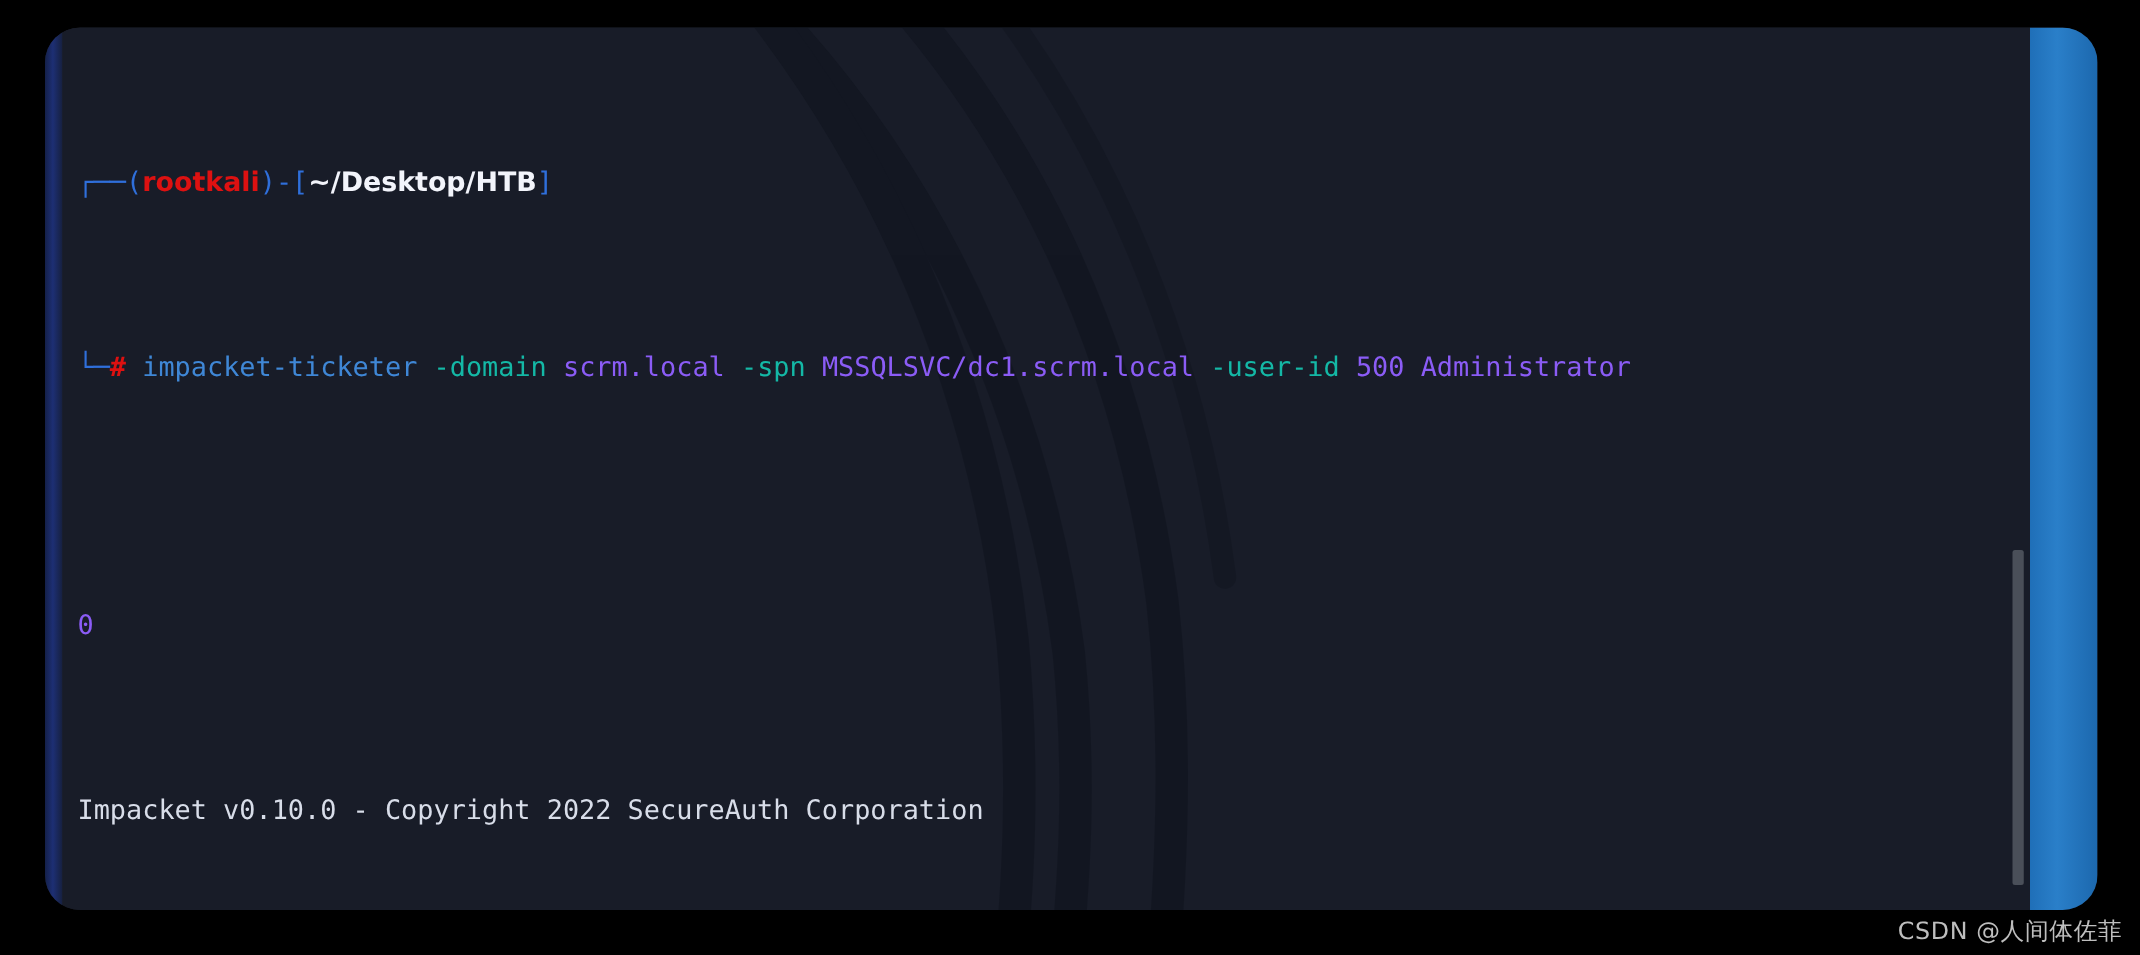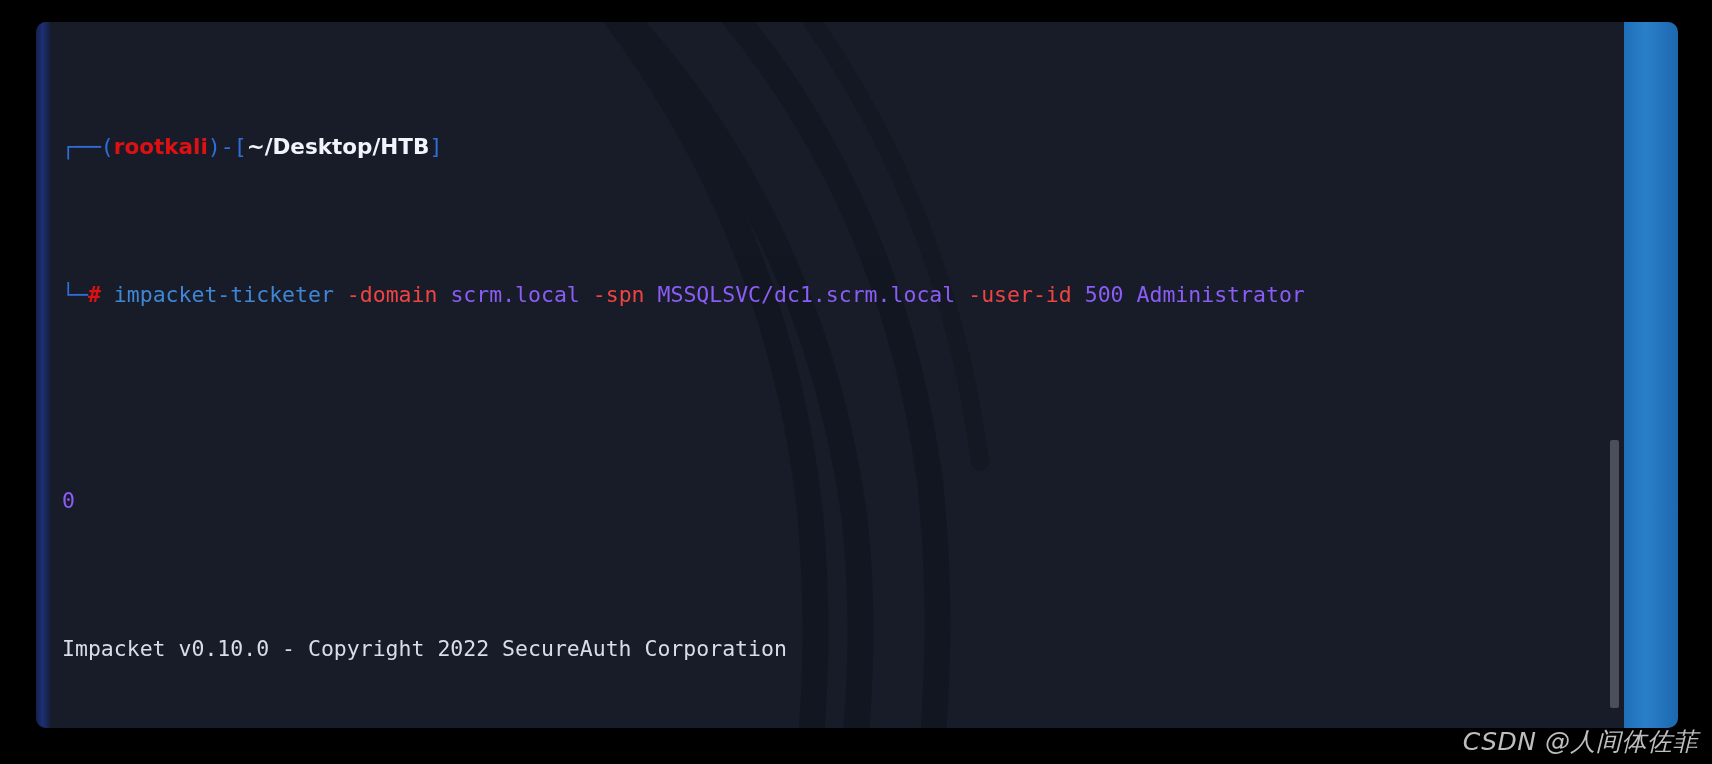--- a/index.html
+++ b/index.html
@@ -20,21 +20,21 @@
     background: #000000;
   }
 
   
   #terminal-window {
     position: absolute;
     left: 36px;
     top: 22px;
     width: 1642px;
     height: 706px;
-    border-radius: 10px;
+    border-radius: 28px;
     background: #1b1f2b;
     overflow: hidden;
     box-shadow: 0 0 0 0 rgba(0,0,0,0);
   }
 
   
   #left-accent {
     position: absolute;
     left: 0;
     top: 0;
@@ -113,35 +113,34 @@
 
   
   .pbox   { color: #2f6fdb; }
   .proot  { color: #dd1111; font-weight: bold; font-family: "DejaVu Sans", sans-serif; }
   .psym   { color: #dd1111; font-weight: bold; }
   .ppath  { color: #f2f4fb; font-weight: bold; font-family: "DejaVu Sans", sans-serif; }
   .phash  { color: #dd1111; font-weight: bold; }
 
   
   .cmd    { color: #3f87d6; margin-top: 20px; }
-  .flag   { color: #ef4444; }
+  .flag   { color: #14b8a6; }
   .arg    { color: #8b5cf6; }
   .out    { color: #d8dde9; }
 
   
   #csdn-watermark {
     position: absolute;
     right: 14px;
     bottom: 6px;
     color: #cfcfcf;
     font-family: "DejaVu Sans", sans-serif;
-    font-size: 25px;
+    font-size: 19px;
     letter-spacing: 0.5px;
     opacity: 0.92;
-    font-style: italic;
   }
 </style>
 </head>
 <body>
 
 <div id="screen">
 
   <div id="terminal-window">
 
     <div id="left-accent"></div>

